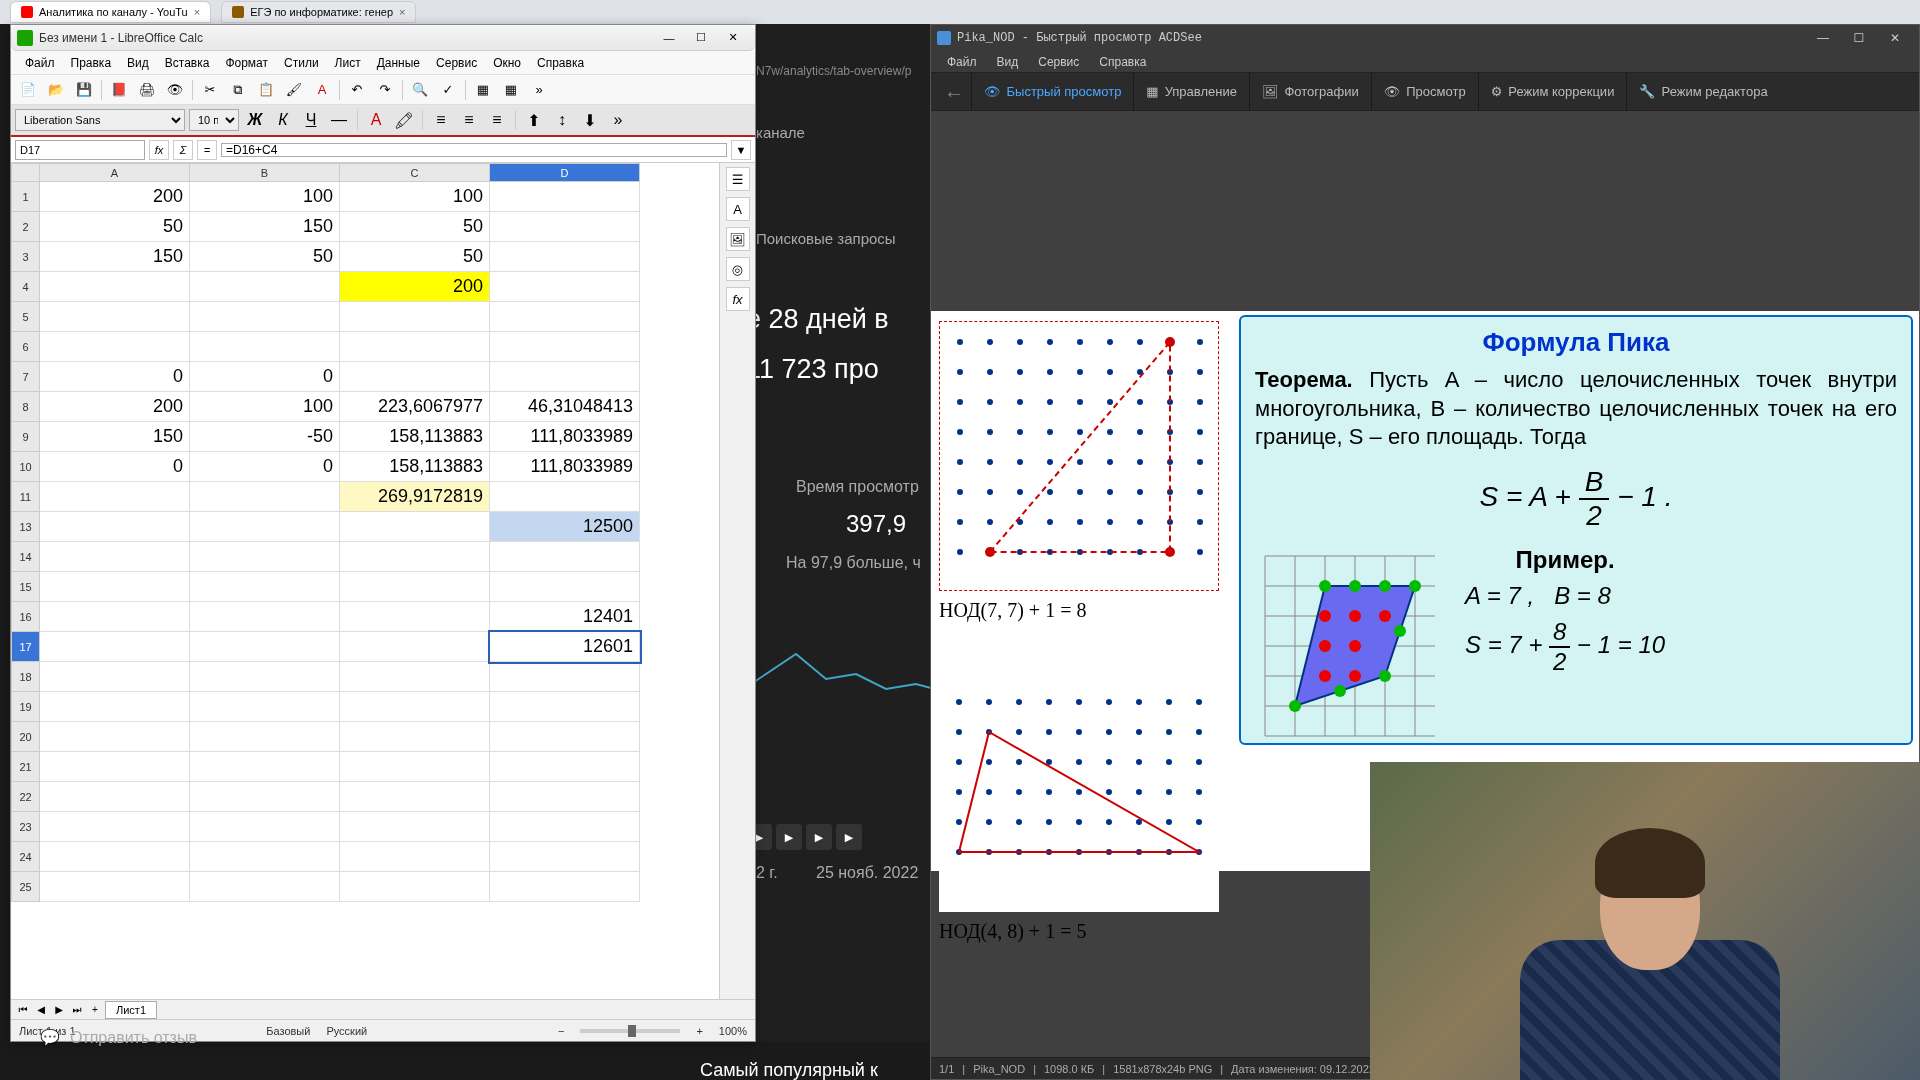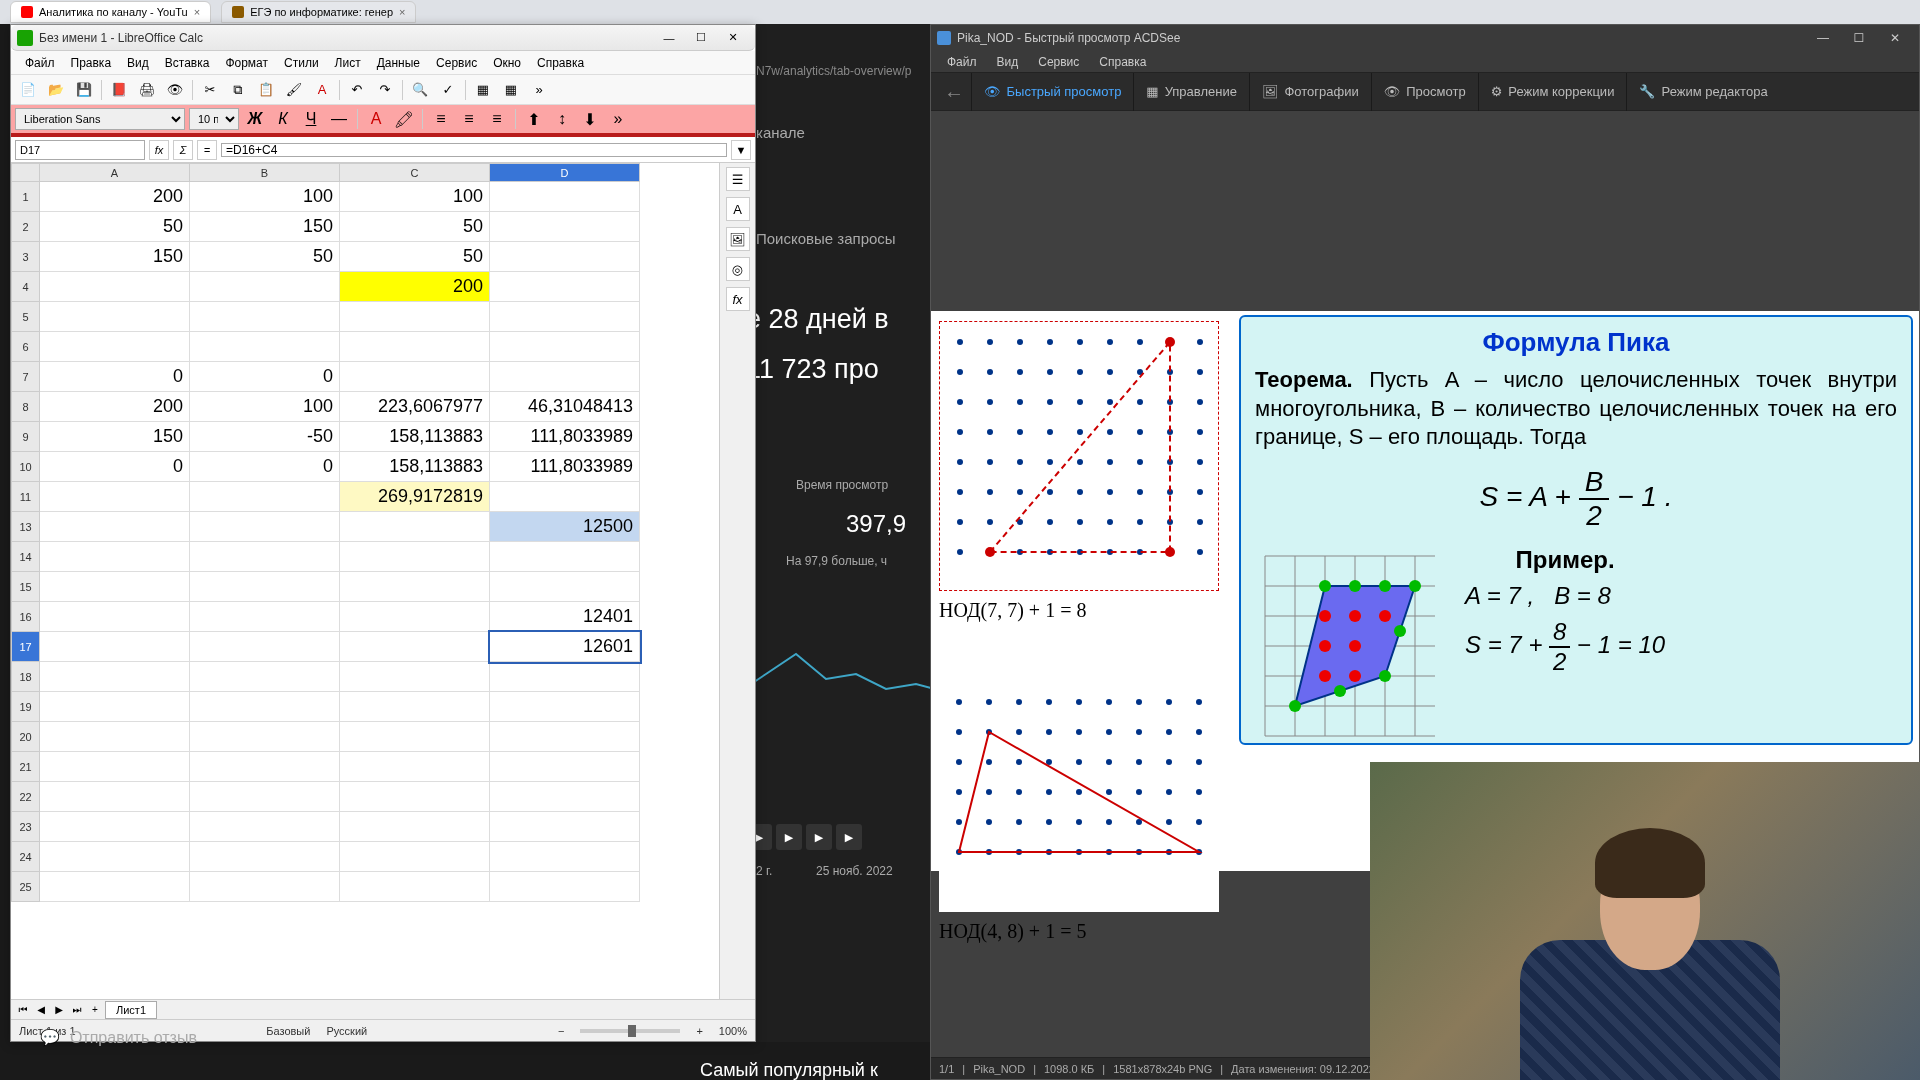--- a/index.html
+++ b/index.html
@@ -17,21 +17,21 @@
 .calc-window { position: absolute; top: 24px; left: 10px; width: 746px; height: 1018px; background: #fff; border: 1px solid #888; box-shadow: 0 2px 10px rgba(0,0,0,0.3); display: flex; flex-direction: column; }
 .calc-titlebar { height: 26px; background: linear-gradient(#f5f5f5, #e8e8e8); display: flex; align-items: center; padding: 0 6px; border-bottom: 1px solid #ccc; border-radius: 6px; }
 .calc-titlebar .icon { width: 16px; height: 16px; background: #18a303; border-radius: 2px; margin-right: 6px; }
 .calc-titlebar .title { flex: 1; font-size: 12px; color: #333; }
 .calc-titlebar .winbtn { width: 32px; height: 20px; display: flex; align-items: center; justify-content: center; font-size: 11px; cursor: pointer; }
 .calc-menubar { height: 24px; display: flex; align-items: center; padding: 0 6px; border-bottom: 1px solid #ddd; background: #f8f8f8; }
 .calc-menubar span { font-size: 12px; padding: 2px 8px; cursor: pointer; }
 .calc-toolbar { height: 30px; display: flex; align-items: center; padding: 0 4px; border-bottom: 1px solid #ddd; background: #f8f8f8; gap: 2px; }
 .tbtn { width: 26px; height: 24px; display: flex; align-items: center; justify-content: center; border: 1px solid transparent; cursor: pointer; font-size: 13px; }
 .tsep { width: 1px; height: 20px; background: #ccc; margin: 0 2px; }
-.calc-formatbar { height: 32px; display: flex; align-items: center; padding: 0 4px; border-bottom: 4px solid #b91c1c; background: #fca5a5; gap: 4px; }
+.calc-formatbar { height: 32px; display: flex; align-items: center; padding: 0 4px; border-bottom: 2px solid #b91c1c; background: #e5e5e5; gap: 4px; }
 .font-select { width: 170px; height: 22px; font-size: 11px; padding: 0 4px; border: 1px solid #aaa; }
 .size-select { width: 50px; height: 22px; font-size: 11px; padding: 0 4px; border: 1px solid #aaa; }
 .fmtbtn { width: 24px; height: 22px; display: flex; align-items: center; justify-content: center; cursor: pointer; border: 1px solid transparent; }
 .fmtbtn.bold { font-weight: bold; font-style: italic; }
 .fmtbtn.italic { font-style: italic; }
 .fmtbtn.underline { text-decoration: underline; }
 .calc-formulabar { height: 26px; display: flex; align-items: center; padding: 0 4px; border-bottom: 1px solid #ccc; background: #fff; gap: 4px; }
 .cellref { width: 130px; height: 20px; border: 1px solid #aaa; font-size: 11px; padding: 0 4px; }
 .formula-input { flex: 1; height: 14px; border: 1px solid #aaa; font-size: 12px; padding: 0 4px; }
 .fx-btn { width: 20px; height: 20px; display: flex; align-items: center; justify-content: center; font-size: 11px; cursor: pointer; border: 1px solid #ccc; font-style: italic; }
@@ -63,30 +63,30 @@
 .calc-status { height: 22px; background: #f0f0f0; border-top: 1px solid #ccc; display: flex; align-items: center; padding: 0 8px; font-size: 11px; color: #333; gap: 16px; }
 .calc-status .spacer { flex: 1; }
 .zoom-slider { width: 100px; height: 4px; background: #ccc; position: relative; }
 .zoom-slider .thumb { position: absolute; width: 8px; height: 12px; background: #666; top: -4px; left: 48px; }
 
 
 .yt-bg { position: absolute; top: 24px; left: 746px; width: 200px; height: 1018px; background: #1f1f1f; color: #aaa; overflow: hidden; }
 .yt-bg .yt-text { position: absolute; }
 .yt-bg .big { color: #fff; font-size: 27px; font-weight: 400; }
 .yt-bg .metric { color: #fff; font-size: 24px; }
-.yt-bg .sub { color: #aaa; font-size: 12px; }
+.yt-bg .sub { color: #aaa; font-size: 16px; }
 .yt-chart { position: absolute; top: 620px; left: -10px; width: 220px; height: 70px; }
 .yt-controls { position: absolute; top: 800px; left: 0px; display: flex; gap: 4px; }
 .yt-controls .pbtn { width: 26px; height: 26px; background: #333; border-radius: 3px; display: flex; align-items: center; justify-content: center; color: #fff; font-size: 11px; }
 
 
 .acd-window { position: absolute; top: 24px; left: 930px; width: 990px; height: 1056px; background: #2b2b2b; border: 1px solid #555; display: flex; flex-direction: column; }
 .acd-titlebar { height: 26px; background: #3a3a3a; display: flex; align-items: center; padding: 0 6px; color: #ccc; font-size: 12px; }
 .acd-titlebar .icon { width: 14px; height: 14px; background: #4a90d9; border-radius: 2px; margin-right: 6px; }
-.acd-titlebar .title { flex: 1; }
+.acd-titlebar .title { flex: 1; font-family: Liberation Mono, monospace; }
 .acd-titlebar .winbtn { width: 36px; height: 20px; display: flex; align-items: center; justify-content: center; cursor: pointer; color: #ccc; }
 .acd-menubar { height: 22px; background: #3a3a3a; display: flex; align-items: center; padding: 0 6px; border-bottom: 1px solid #222; }
 .acd-menubar span { font-size: 12px; color: #ccc; padding: 2px 10px; cursor: pointer; }
 .acd-toolbar { height: 38px; background: #2b2b2b; display: flex; align-items: center; padding: 0 6px; border-bottom: 1px solid #222; gap: 0; }
 .acd-toolbar .navbtn { width: 34px; height: 34px; display: flex; align-items: center; justify-content: center; color: #888; font-size: 20px; cursor: pointer; }
 .acd-toolbar .mode { padding: 0 12px; height: 38px; display: flex; align-items: center; gap: 6px; color: #bbb; font-size: 13px; cursor: pointer; border-left: 1px solid #1a1a1a; }
 .acd-toolbar .mode.active { color: #4aa8ff; }
 .acd-content { flex: 1; background: #404040; position: relative; overflow: hidden; }
 .acd-image { position: absolute; top: 200px; left: 0px; width: 990px; height: 560px; background: #fff; }
 .acd-status { height: 22px; background: #2b2b2b; border-top: 1px solid #222; display: flex; align-items: center; padding: 0 8px; font-size: 11px; color: #aaa; gap: 8px; }

